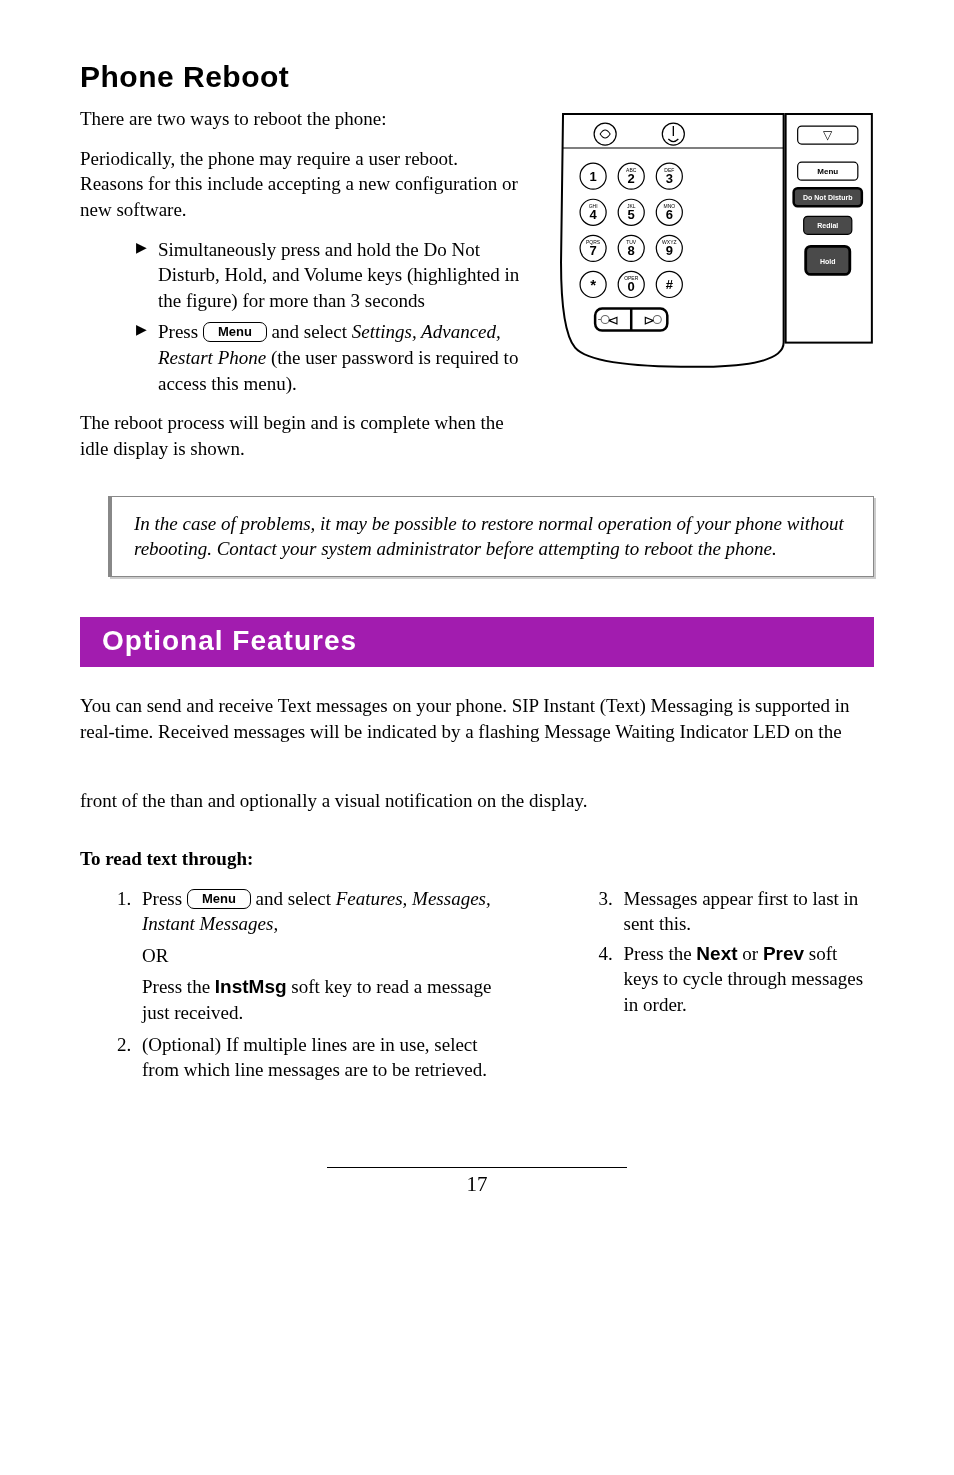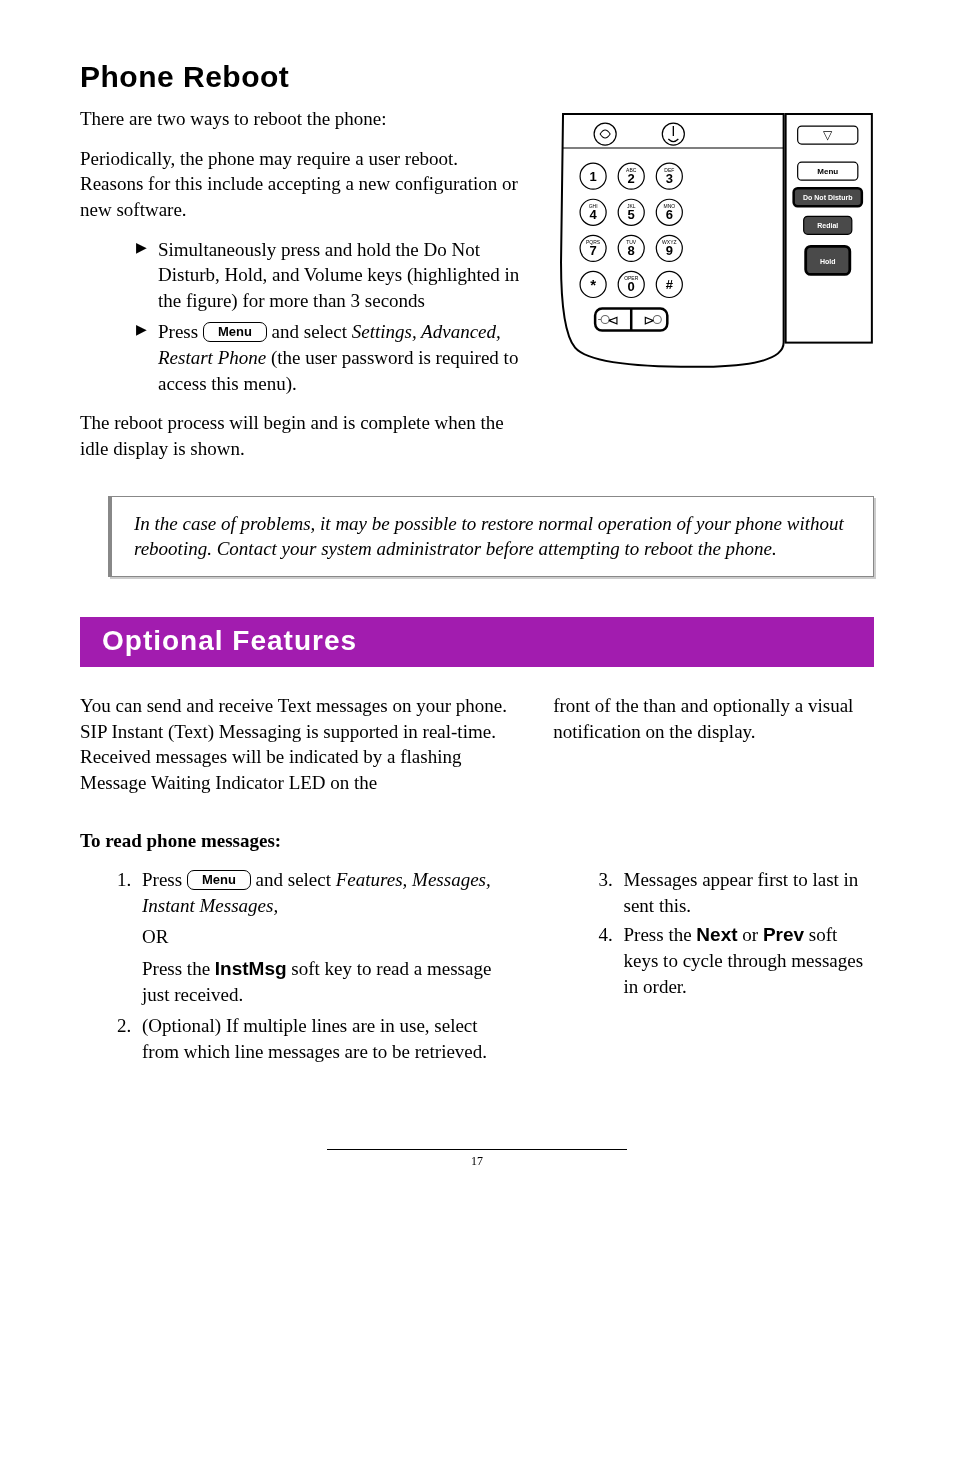--- a/index.html
+++ b/index.html
@@ -97,21 +97,21 @@
     margin: 6px 0 6px 0;
   }
   .bold-sans {
     font-family: Arial, Helvetica, sans-serif;
     font-weight: bold;
   }
   .em { font-style: italic; }
   .bold { font-weight: bold; }
   .footer {
     text-align: center;
-    font-size: 12px;
+    font-size: 21px;
     margin-top: 80px;
   }
   .footer-rule {
     width: 300px;
     margin: 0 auto 4px auto;
     border: none;
     border-top: 1px solid #000;
   }
   
   .phone-fig {
@@ -233,30 +233,30 @@
         </svg>
       </div>
     </div>
   </div>
 
   <div class="note-box">In the case of problems, it may be possible to restore normal operation of your phone without rebooting.  Contact your system administrator before attempting to reboot the phone.</div>
 
   <div class="black-bar">Optional Features</div>
 
 
-  <div class="two-col" style="">
+  <div class="two-col" style="flex-direction:column;">
     <div class="col-left">
       <p class="para">You can send and receive Text messages on your phone.  SIP Instant (Text) Messaging is supported in real-time.  Received messages will be indicated by a flashing Message Waiting Indicator LED on the</p>
     </div>
     <div class="col-right">
       <p class="para">front of the than and optionally a visual notification on the display.</p>
     </div>
   </div>
 
-  <p class="para bold" style="margin-top:18px;">To read phone messages:</p>
+  <p class="para bold" style="margin-top:18px;">To read text through:</p>
 
   <div class="two-col" style="gap:50px;">
     <div class="col-left">
       <ol class="num-list">
         <li class="num-item">
           <span>Press </span>
           <span class="menu-key">Menu</span>
           <span> and select </span>
           <span class="em">Features, Messages, Instant Messages,</span>
           <div class="subpara">OR</div>

